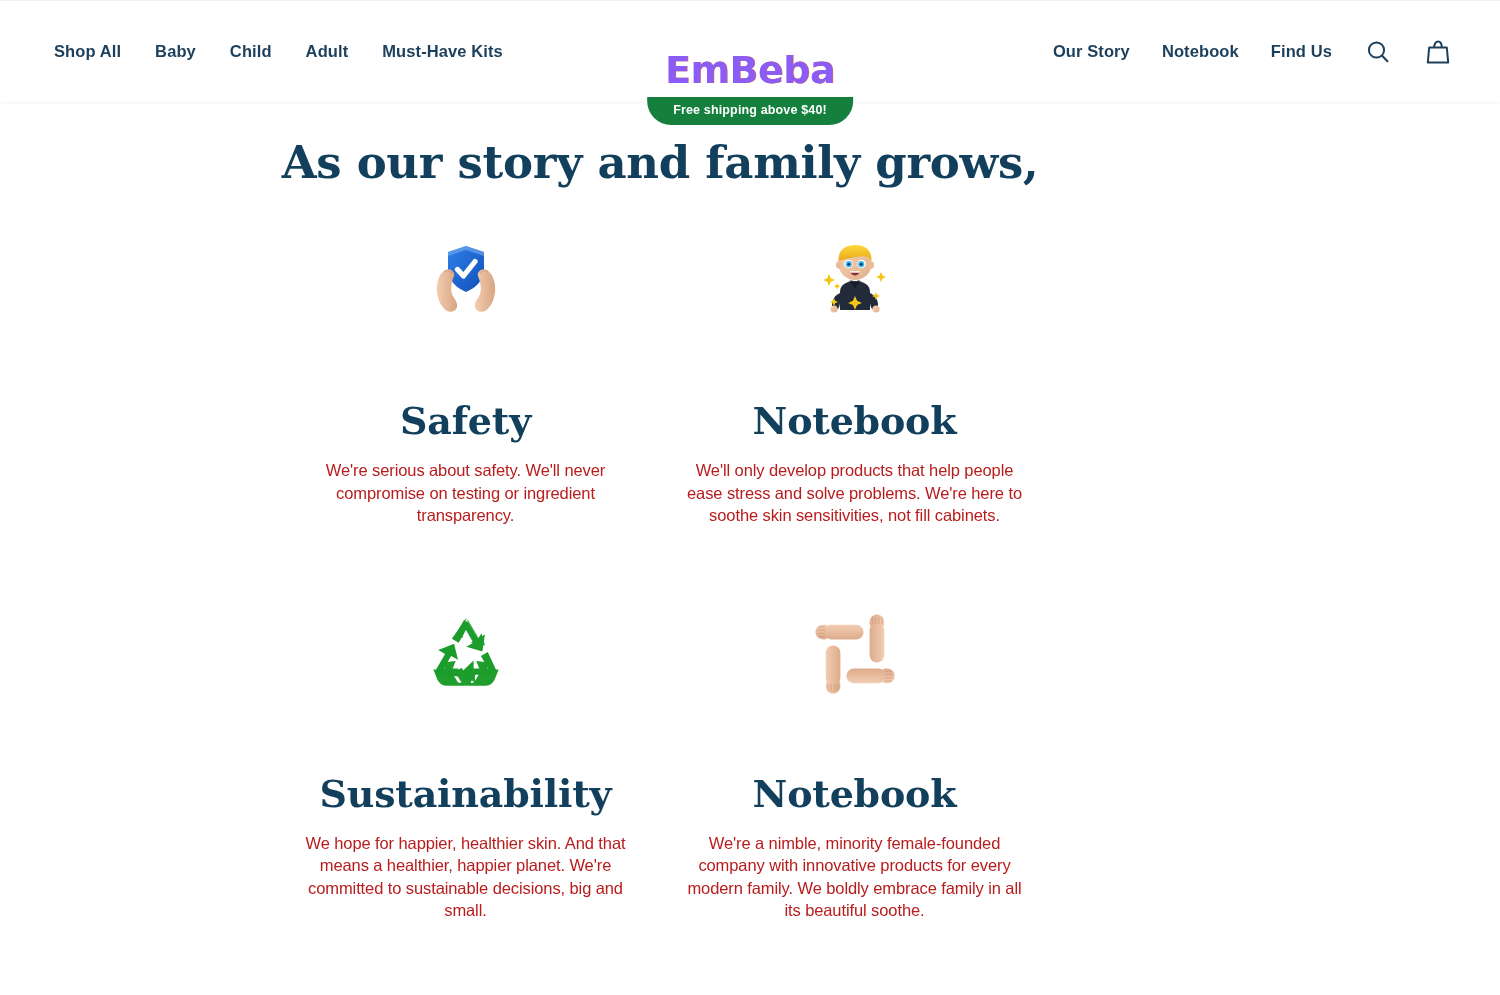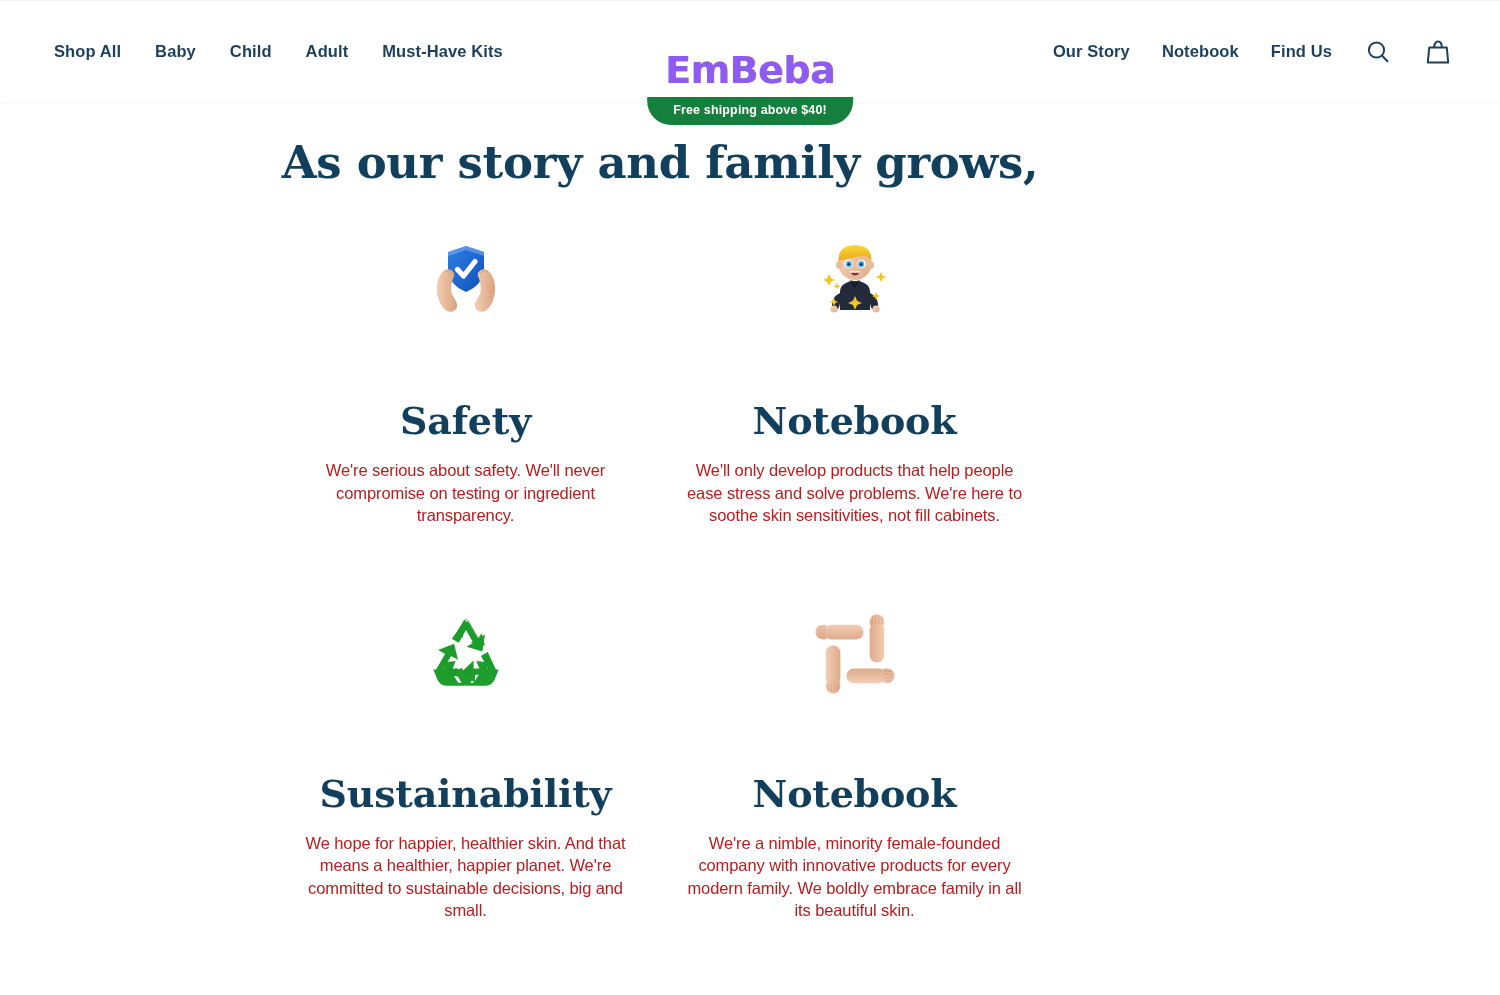--- a/index.html
+++ b/index.html
@@ -368,17 +368,17 @@
 
             <g transform="rotate(270 50 50)">
               <rect x="14" y="16" width="46" height="17" rx="8.5" fill="url(#armG)"></rect>
               <path d="M14 16 C7 16 4 20 4 24.5 C4 29 7 33 14 33 C18 33 20 30 20 24.5 C20 19 18 16 14 16 Z" fill="url(#armG)"></path>
               <path d="M7.5 18.5 h7 M7 22.2 h8 M7 26 h8 M7.5 29.6 h7" stroke="#cf9b7c" stroke-width="1.1" stroke-linecap="round" opacity="0.75"></path>
             </g>
           </g>
         </svg>
       </div>
       <div class="value-title">Notebook</div>
-      <div class="value-desc">We're a nimble, minority female-founded company with innovative products for every modern family. We boldly embrace family in all its beautiful skin.</div>
+      <div class="value-desc">We're a nimble, minority female-founded company with innovative products for every modern family. We boldly embrace family in all its beautiful soothe.</div>
     </div>
 
   </div>
 </main>
 
 </body></html>

